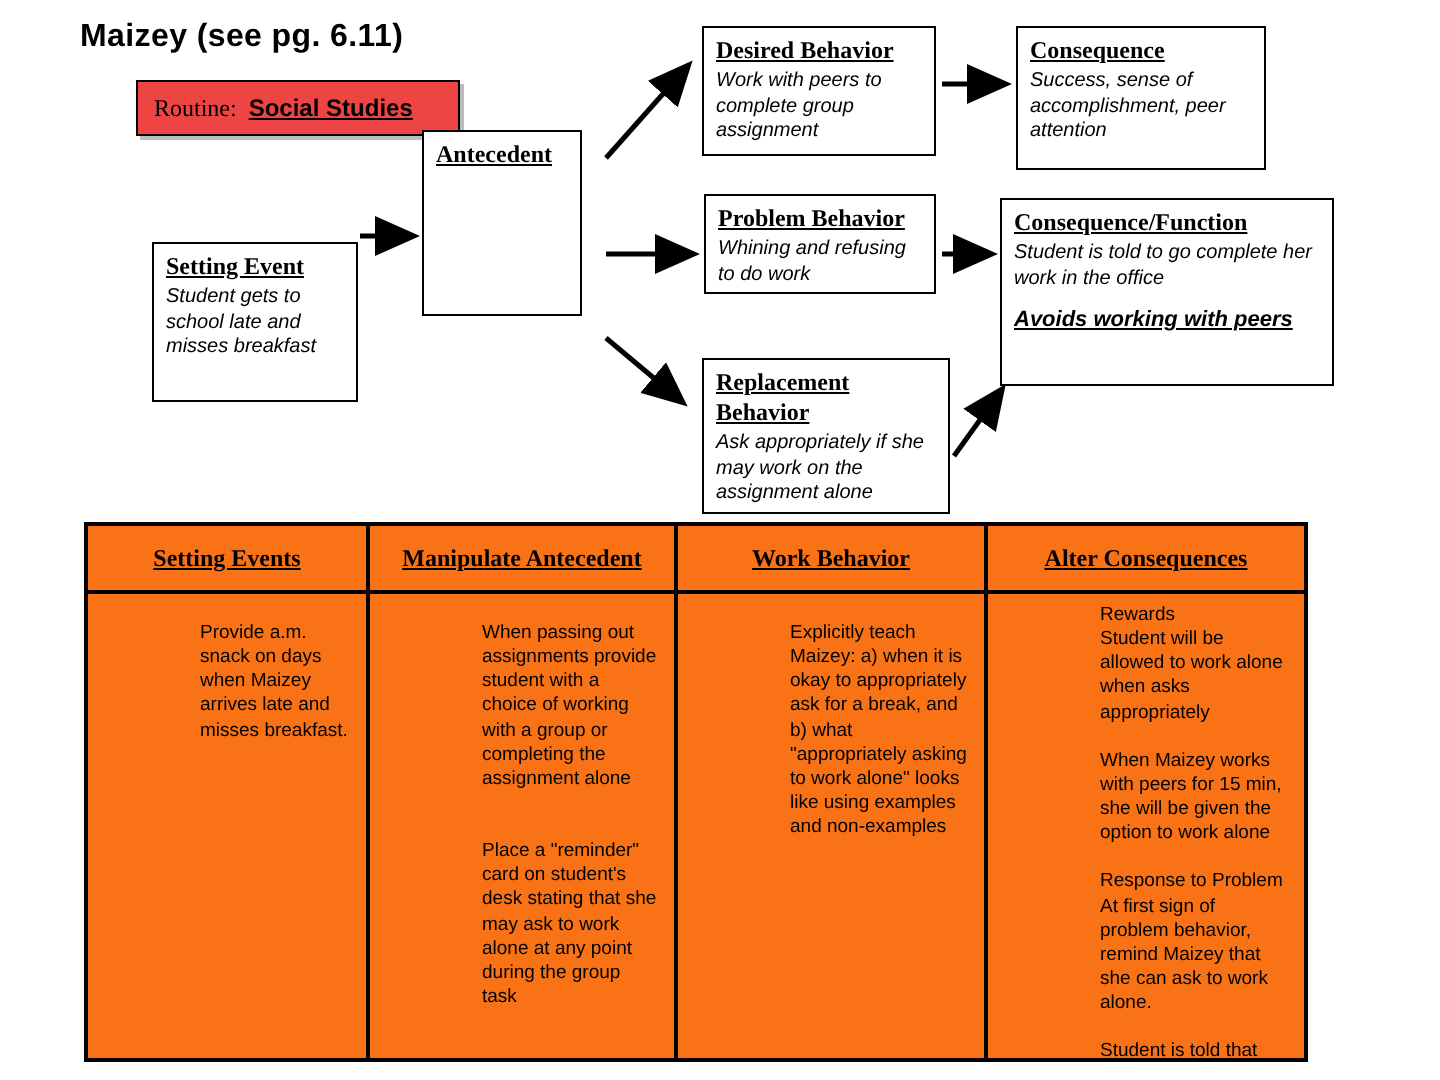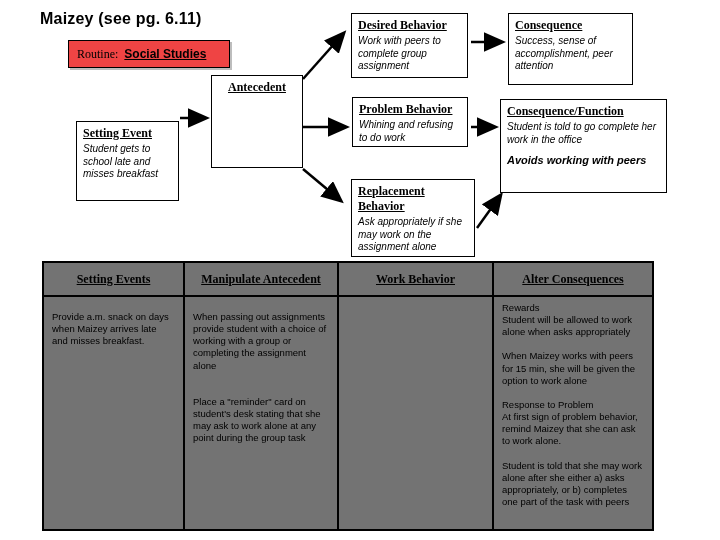--- a/index.html
+++ b/index.html
@@ -28,50 +28,50 @@
   }
   .dbox h3{
     margin:0 0 2px 0;font:bold 12px "Liberation Serif",serif;
     text-decoration:underline;
   }
   .dbox .body{
     font:italic 10px "Liberation Sans",sans-serif;line-height:1.25;
   }
   .dbox .emphasis{
     margin-top:8px;font:italic bold 11px "Liberation Sans",sans-serif;
-    line-height:1.2;
+    text-decoration:underline;line-height:1.2;
   }
   .box-setting-event{left:76px;top:78px;width:103px;height:80px;margin-top:43px;}
-  .box-antecedent{left:211px;top:75px;width:92px;height:93px;text-align:center;}
+  .box-antecedent{left:211px;top:65px;width:80px;height:93px;}
   .box-desired{left:351px;top:13px;width:117px;height:65px;}
   .box-consequence{left:508px;top:13px;width:125px;height:72px;}
   .box-problem{left:352px;top:97px;width:116px;height:50px;}
   .box-consequence-function{left:500px;top:99px;width:167px;height:94px;}
   .box-replacement{left:351px;top:179px;width:124px;height:78px;}
   svg.arrows{left:0;top:0;width:720px;height:540px;z-index:1;pointer-events:none;}
 
   .pathway-table{
     left:42px;top:261px;width:612px;height:270px;border:2px solid #000;
-    display:flex;flex-direction:row;background:#737373;
+    display:flex;flex-direction:row;background:#f97316;
   }
   .pt-col{display:flex;flex-direction:column;border-right:2px solid #000;}
   .pt-col:last-child{border-right:none;}
   .pt-col-1{width:139px;}
   .pt-col-2{width:152px;}
   .pt-col-3{width:153px;}
   .pt-col-4{flex:1;}
   .pt-header{
     height:32px;border-bottom:2px solid #000;display:flex;
     align-items:center;justify-content:center;
     font:bold 12px "Liberation Serif",serif;text-decoration:underline;
     flex-shrink:0;
   }
   .pt-body{
     padding:14px 8px 6px 8px;font:9.5px "Liberation Sans",sans-serif;
-    line-height:1.28;overflow:hidden;
+    line-height:1.28;overflow:hidden;margin-left:48px;
   }
   .pt-body p{margin:0 0 18px 0;white-space:pre-line;}
   .pt-col-2 .pt-body p{margin-bottom:24px;}
   .pt-col-3 .pt-body p{margin-bottom:12px;}
   .pt-col-4 .pt-body{padding-top:5px;}
   .pt-col-4 .pt-body p{margin-bottom:12px;}
 </style>
 </head>
 <body>
 
@@ -142,20 +142,21 @@
   <div class="pt-col pt-col-2">
     <div class="pt-header">Manipulate Antecedent</div>
     <div class="pt-body">
       <p>When passing out assignments provide student with a choice of working with a group or completing the assignment alone</p>
       <p>Place a "reminder" card on student's desk  stating that she may ask to work alone at any point during the group task</p>
     </div>
   </div>
   <div class="pt-col pt-col-3">
     <div class="pt-header">Work Behavior</div>
     <div class="pt-body">
+      <p>Explicitly teach Maizey: a) when it is okay to appropriately ask for a break, and b)  what "appropriately asking to work alone" looks like using examples and non-examples</p>
     </div>
   </div>
   <div class="pt-col pt-col-4">
     <div class="pt-header">Alter Consequences</div>
     <div class="pt-body">
       <p>Rewards
 Student will be allowed to work alone when asks appropriately</p>
       <p>When Maizey works with peers for 15 min, she will be given the option to work alone</p>
       <p>Response to Problem
 At first sign of problem behavior, remind Maizey that she can ask to work alone.</p>

